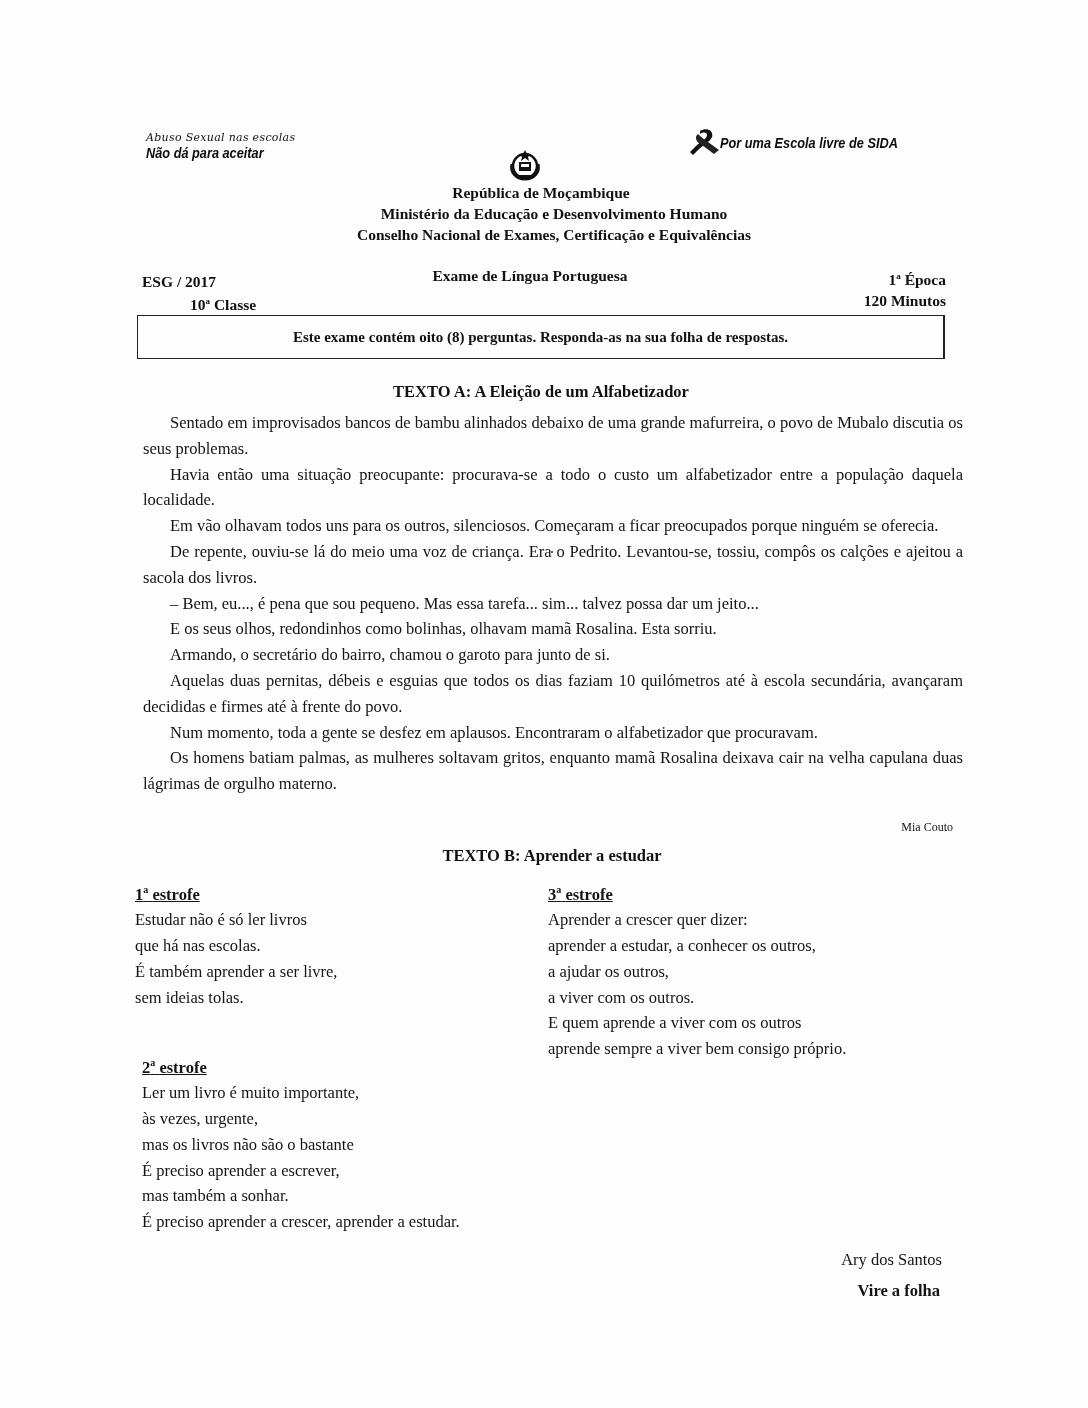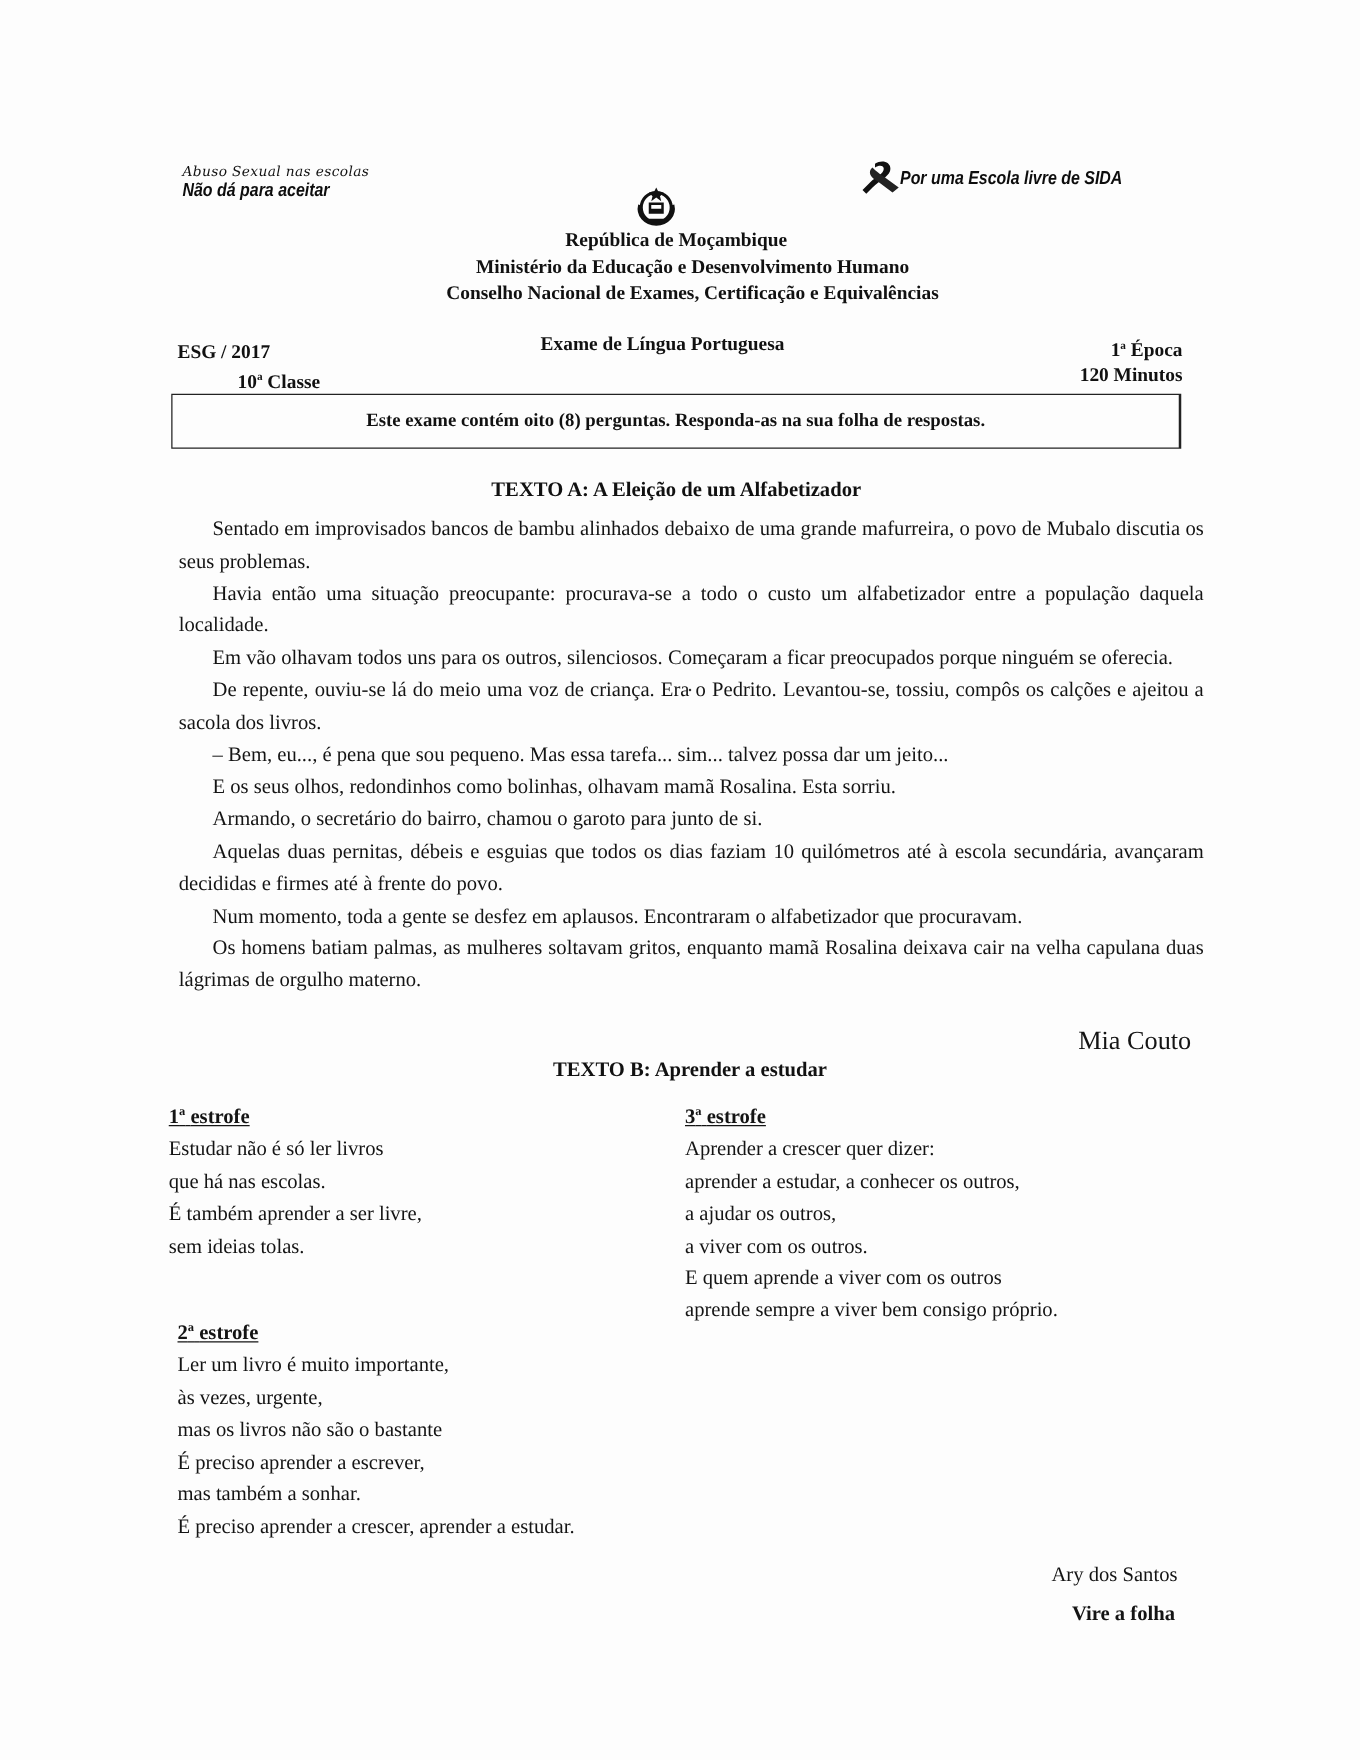--- a/index.html
+++ b/index.html
@@ -32,21 +32,21 @@
 
   .notice { position: absolute; left: 137px; top: 315px; width: 808px; height: 44px; border: 1.5px solid #222; border-right-width: 2px; box-sizing: border-box; font-family: "Liberation Serif", serif; font-weight: bold; font-size: 15px; text-align: center; line-height: 21px; padding-top: 11px; color: #111; }
 
   
   .title { position: absolute; left: 0; width: 1088px; text-align: center; font-family: "Liberation Serif", serif; font-weight: bold; font-size: 16.5px; color: #111; }
   .title.a { top: 382px; left: -3px; }
   .title.b { top: 846px; left: 8px; }
 
   .prose { position: absolute; left: 133px; top: 410px; width: 820px; font-family: "Liberation Serif", serif; font-size: 16.5px; line-height: 25.8px; text-align: justify; color: #141414; margin-left: 10px; }
   .prose p { margin: 0; text-indent: 27px; }
-  .author-a { position: absolute; right: 135px; top: 820px; font-family: "Liberation Serif", serif; font-size: 21px; color: #141414; }
+  .author-a { position: absolute; right: 135px; top: 820px; font-family: "Liberation Serif", serif; font-size: 12px; color: #141414; }
 
   
   .stanza { position: absolute; font-family: "Liberation Serif", serif; font-size: 16.5px; line-height: 25.8px; color: #141414; }
   .stanza .head { font-weight: bold; text-decoration: underline; }
   .stanza .head sup { font-size: 10px; }
   .stanza.s1 { left: 135px; top: 877px; }
   .stanza.s2 { left: 142px; top: 1050px; }
   .stanza.s3 { left: 548px; top: 877px; }
   .author-b { position: absolute; right: 146px; top: 1250px; font-family: "Liberation Serif", serif; font-size: 16.5px; color: #141414; }
   .turn { position: absolute; right: 148px; top: 1281px; font-family: "Liberation Serif", serif; font-weight: bold; font-size: 16.5px; color: #141414; }

